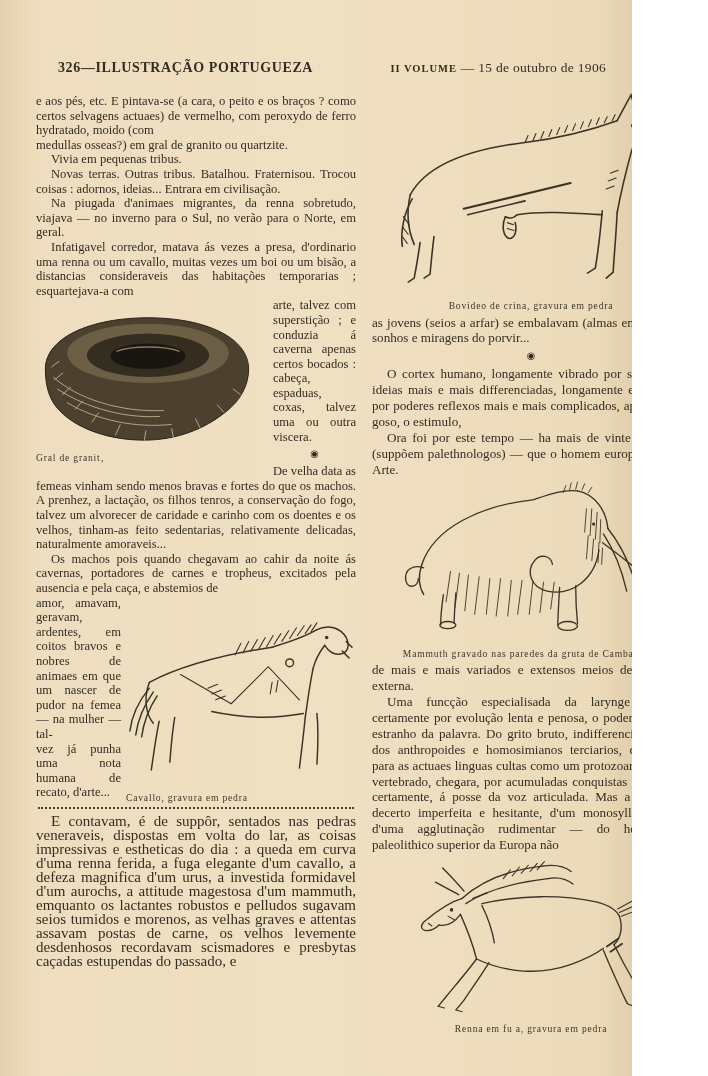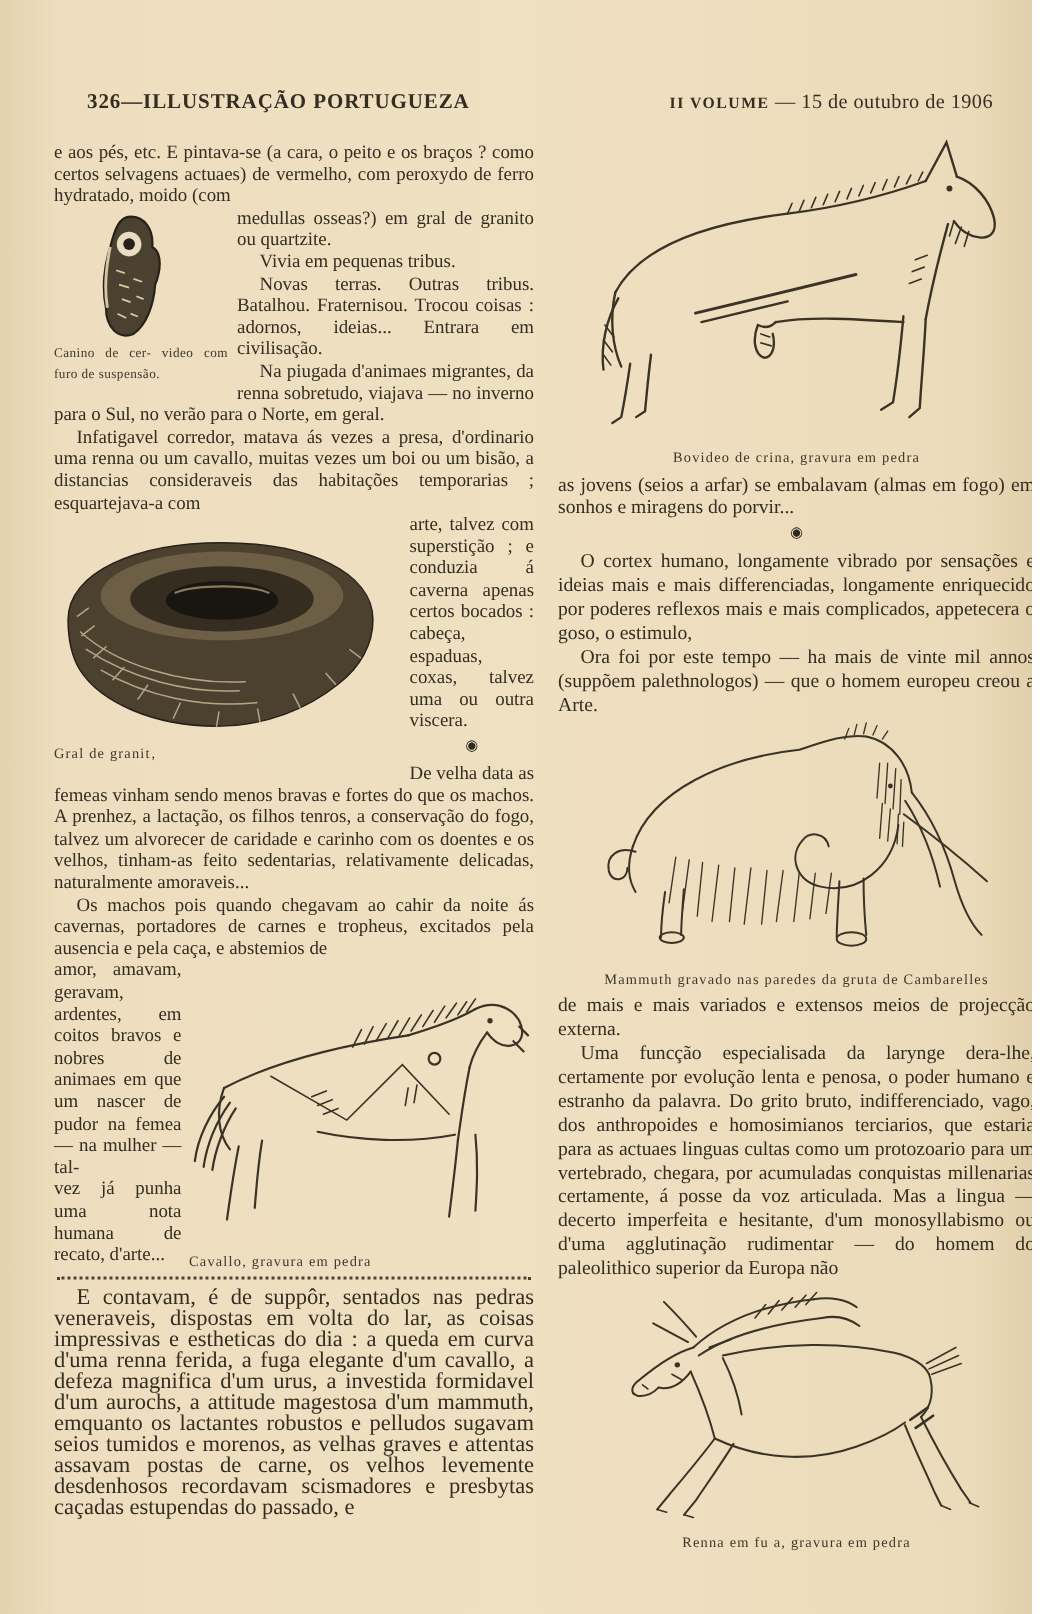--- a/index.html
+++ b/index.html
@@ -1,18 +1,18 @@
 <!DOCTYPE html>
 <html><head>
 <meta charset="utf-8">
 <style>
   html,body{margin:0;padding:0;}
   .page{
     position:relative;
-    width:688px;height:1076px;
+    width:632px;height:1076px;
     background:linear-gradient(90deg,#e4d2ae 0%,#eedebf 6%,#f0e0c2 50%,#ecdbba 94%,#e2cfab 100%);
     font-family:"Liberation Serif","DejaVu Serif",serif;
     color:#332d22;
     overflow:hidden;
   }
   .hdr{
     position:absolute;top:60px;left:58px;right:26px;
     display:flex;justify-content:space-between;align-items:baseline;
   }
   .hdr-left{font-size:14px;font-weight:bold;letter-spacing:.6px;}
@@ -46,30 +46,20 @@
 
   <div class="hdr">
     <span class="hdr-left">326—ILLUSTRAÇÃO PORTUGUEZA</span>
     <span class="hdr-right"><span class="vol">II VOLUME</span> <span>— 15 de outubro de 1906</span></span>
   </div>
 
   <div class="col col-left">
 
     <p class="para noind">e aos pés, etc. E pintava-se (a cara, o peito e os braços ? como certos selvagens actuaes) de vermelho, com peroxydo de ferro hydratado, moido (com</p>
 
-    <span class="fig f-tooth">
-      <svg width="56" height="86" viewBox="0 0 58 88">
-        <path d="M28,3 C38,3 44,12 43,24 C50,28 49,40 45,50 C44,64 39,78 30,84 C20,88 11,80 11,66 C8,52 10,36 14,24 C17,12 20,3 28,3 Z" fill="#4a4130" stroke="#26211a" stroke-width="1.5"></path>
-        <path d="M14,24 C11,38 10,54 12,66" stroke="#d8c49e" stroke-width="2" fill="none"></path>
-        <circle cx="27" cy="22" r="8.5" fill="#e9dcc0"></circle>
-        <circle cx="27" cy="22" r="4" fill="#26211a"></circle>
-        <path d="M18,40 l6,2 M20,50 l7,2 M22,60 l6,2 M19,70 l6,3 M30,46 l6,2 M32,58 l5,2 M28,70 l5,2" stroke="#dcc9a2" stroke-width="1.2"></path>
-      </svg>
-      <span class="cap-sm">Canino de cer- video com furo de suspensão.</span>
-    </span>
 
     <p class="para noind">medullas osseas?) em gral de granito ou quartzite.</p>
     <p class="para">Vivia em pequenas tribus.</p>
     <p class="para">Novas terras. Outras tribus. Batalhou. Fraternisou. Trocou coisas : adornos, ideias... Entrara em civilisação.</p>
     <p class="para">Na piugada d'animaes migrantes, da renna sobretudo, viajava — no inverno para o Sul, no verão para o Norte, em geral.</p>
 
     <div class="clr"></div>
 
     <p class="para">Infatigavel corredor, matava ás vezes a presa, d'ordinario uma renna ou um cavallo, muitas vezes um boi ou um bisão, a distancias consideraveis das habitações temporarias ; esquartejava-a com</p>
 

